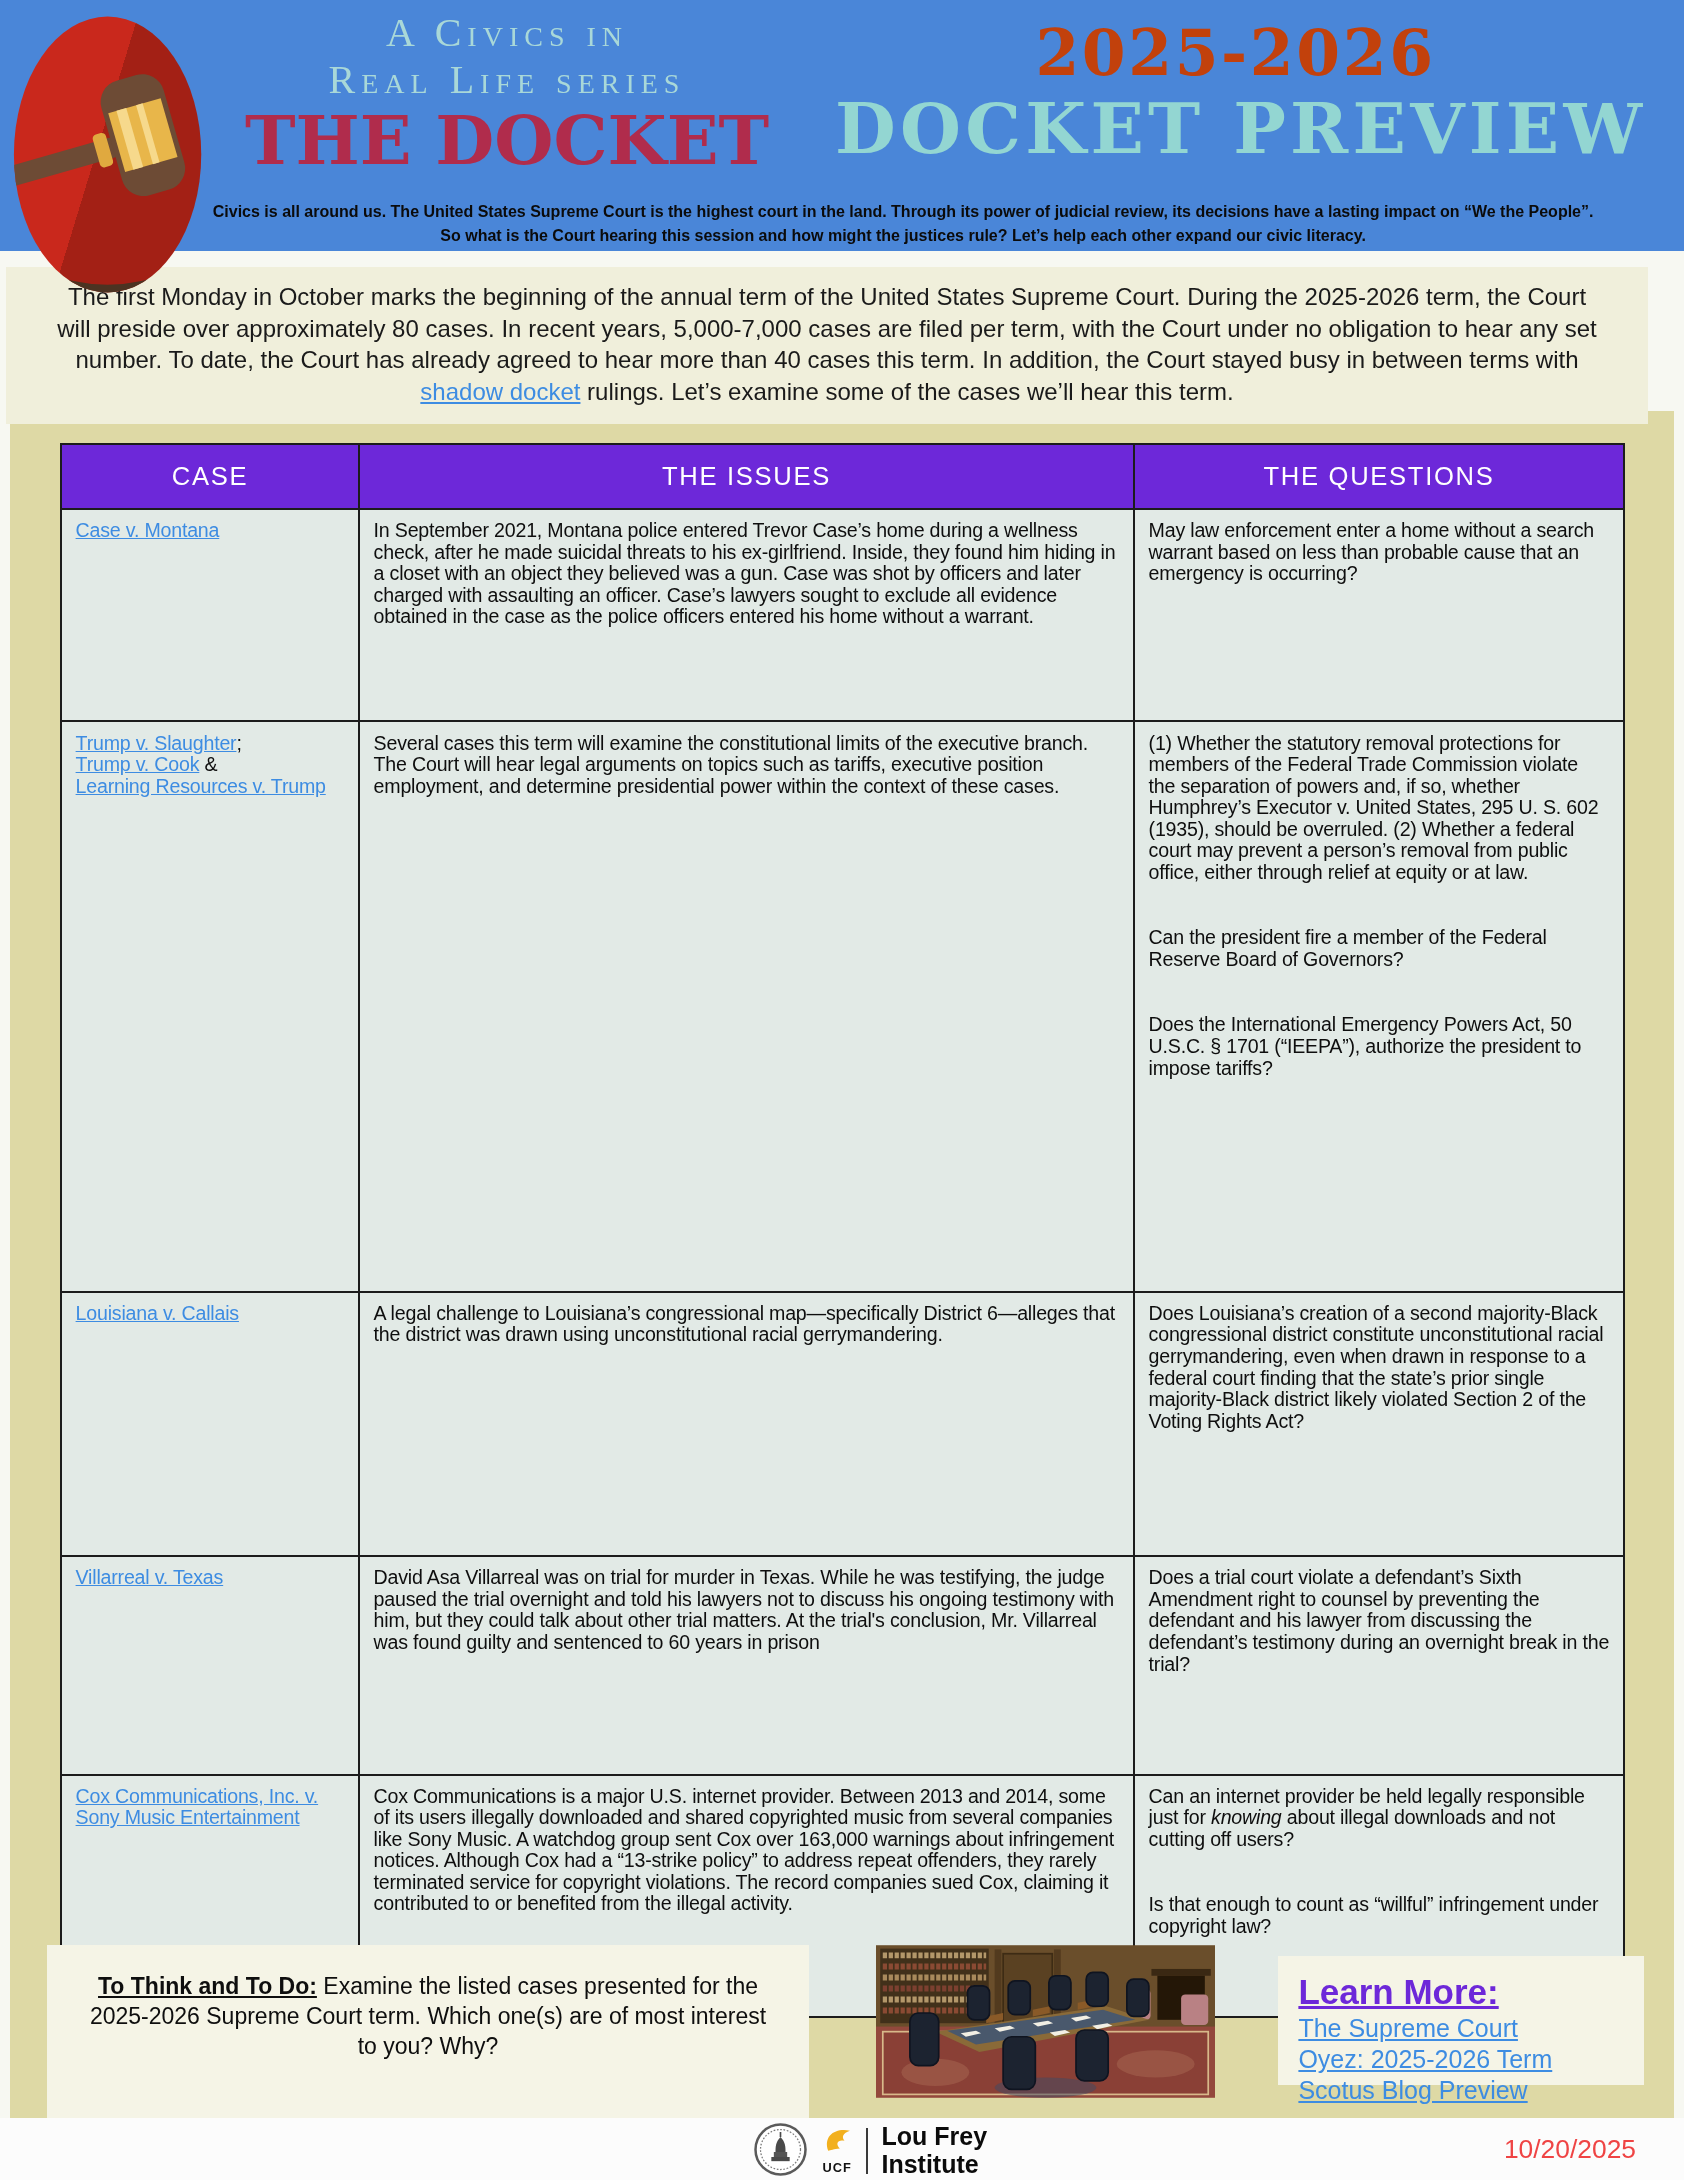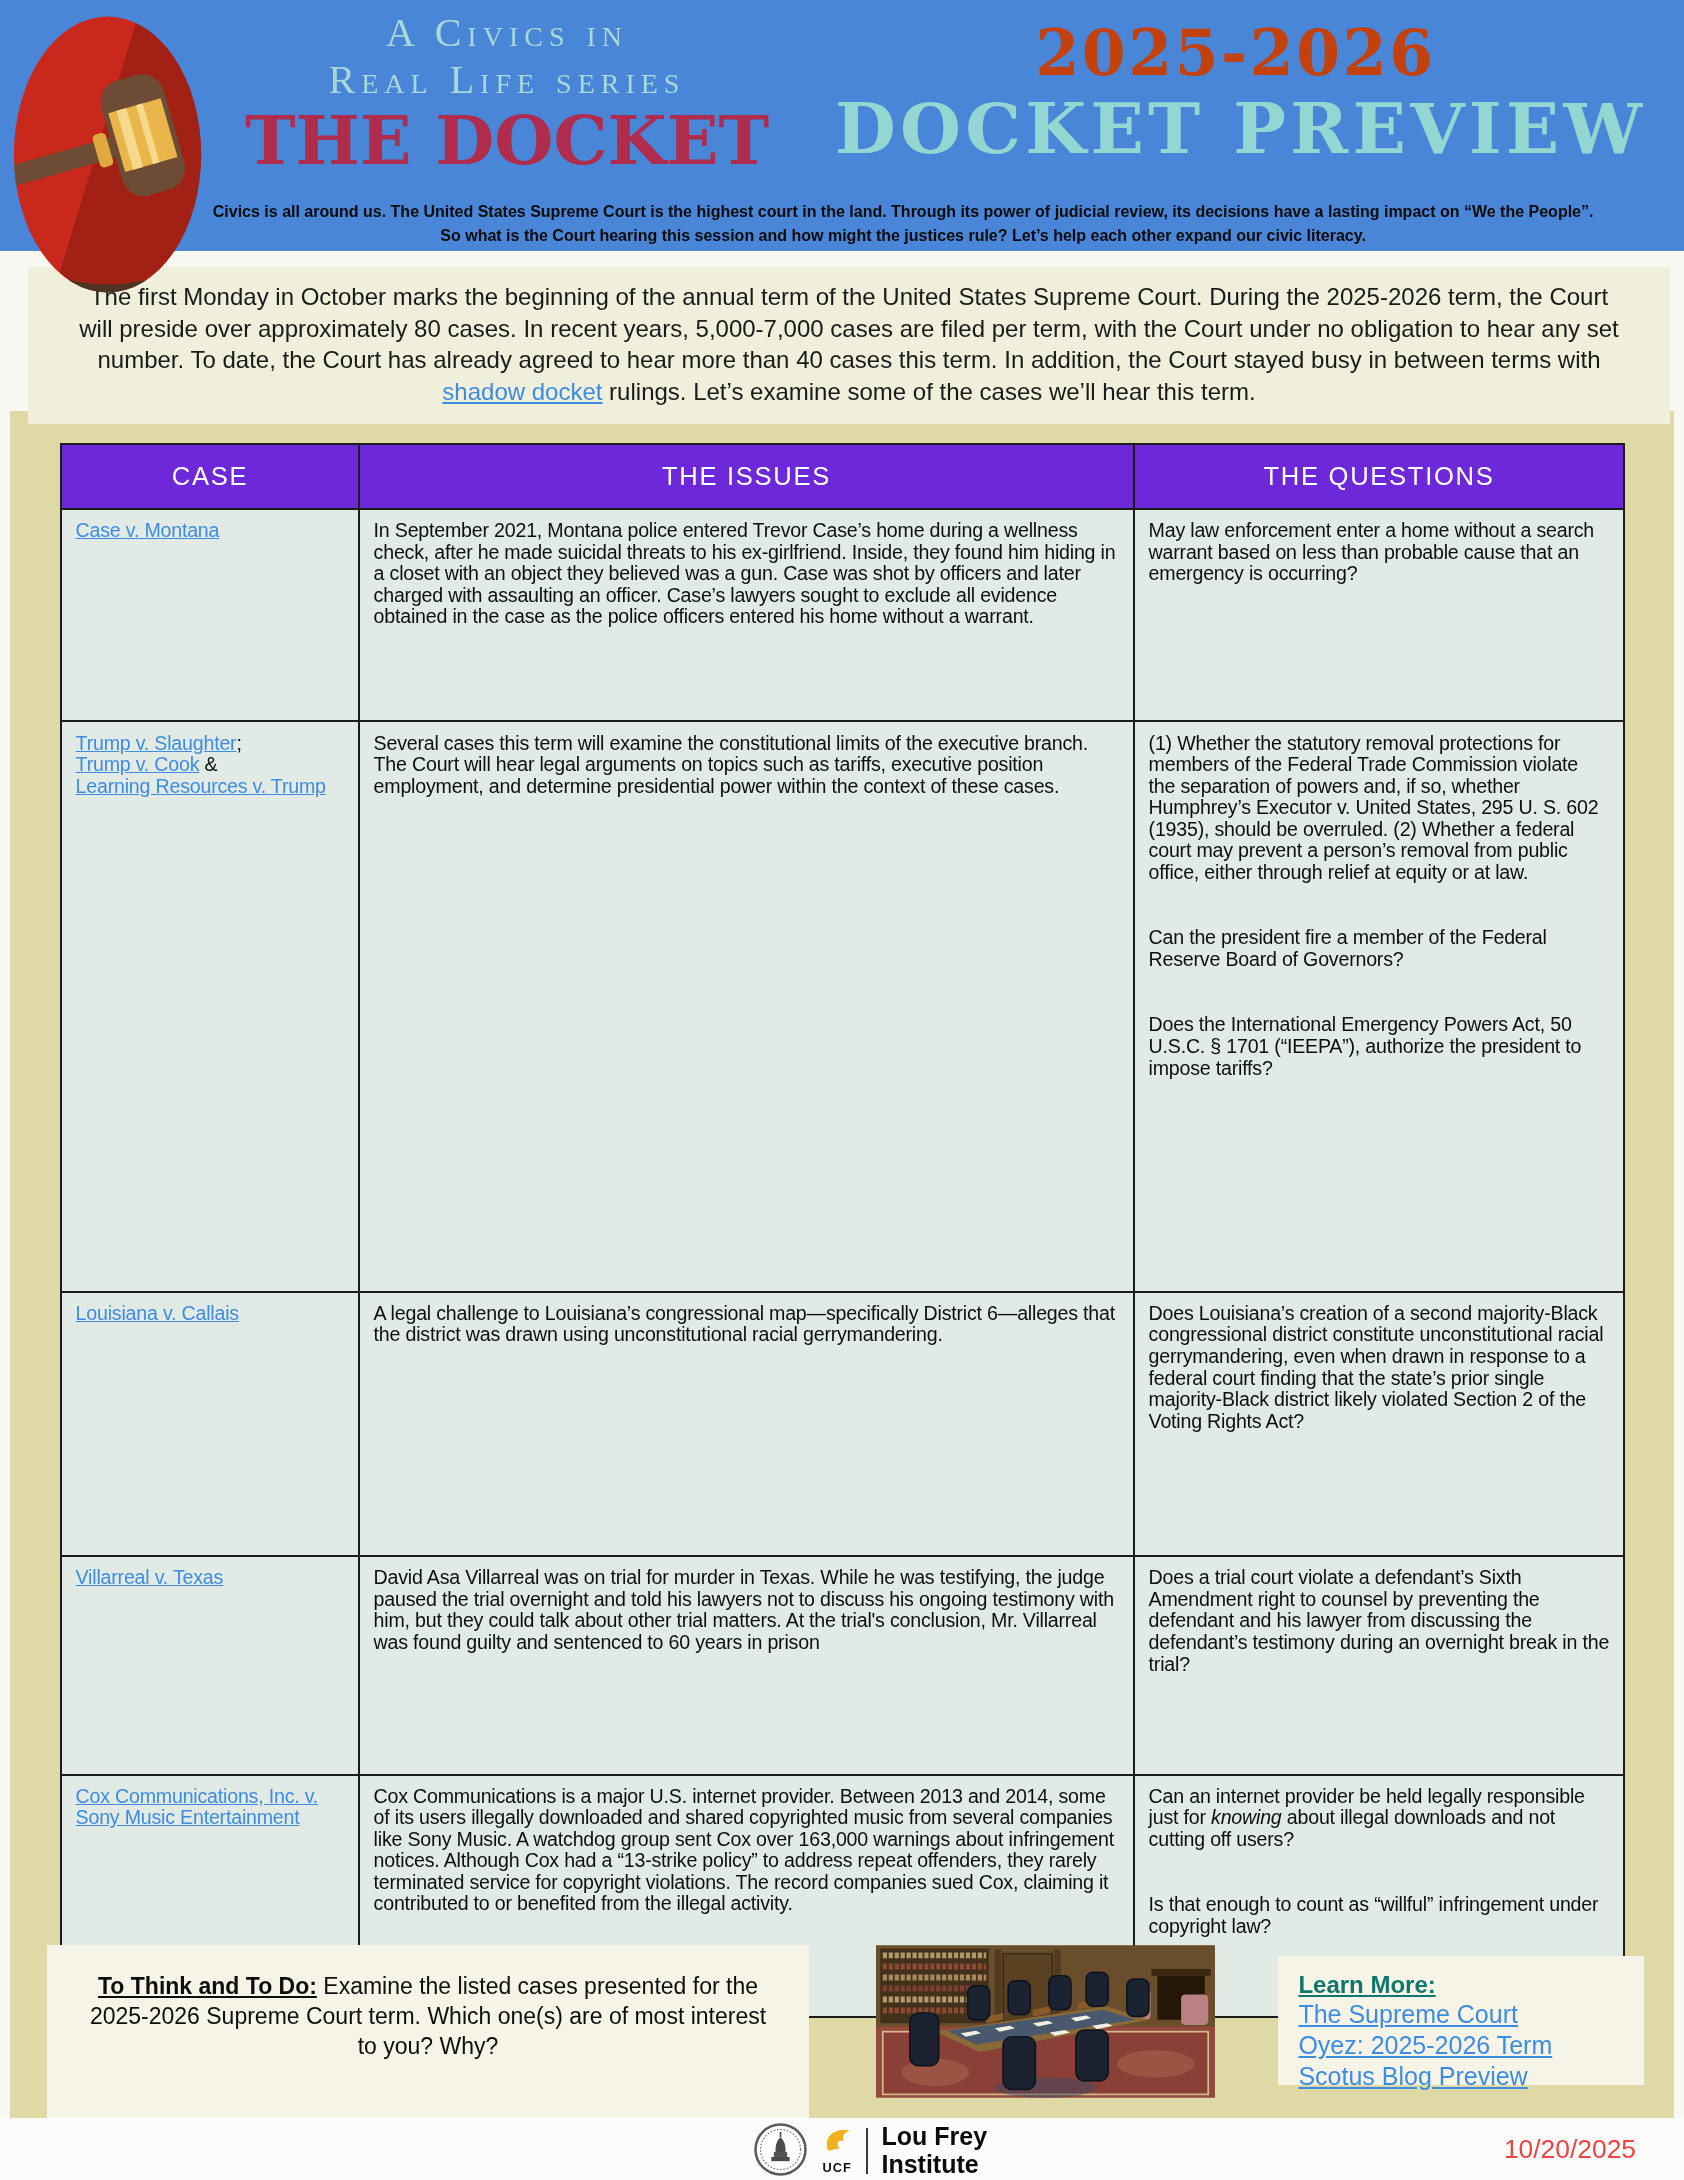--- a/index.html
+++ b/index.html
@@ -30,21 +30,21 @@
   .subtitle{
     font-family:"DejaVu Serif", serif;font-weight:bold;color:#93d6d2;
     font-size:70px;letter-spacing:4.3px;line-height:1.05;margin-top:3.4px;white-space:nowrap;
   }
   .tagline{
     position:absolute;left:128px;right:6.8px;top:200px;text-align:center;z-index:2;
     font-size:16px;font-weight:bold;color:#0b0b0b;line-height:1.5;
   }
   
   .intro{
-    position:absolute;left:28px;top:267px;width:1642px;box-sizing:border-box;
+    position:absolute;left:6px;top:267px;width:1642px;box-sizing:border-box;
     background:#f0efdb;padding:13.6px 47px 15.3px 47px;text-align:center;
     font-size:24px;line-height:1.33;color:#1a1a1a;z-index:2;
   }
   .link{color:#3d8ce2;text-decoration:underline;cursor:pointer;}
   
   .panel{position:absolute;left:10.2px;top:411px;width:1664px;height:1708px;background:#ded9a5;z-index:0;}
   
   table.case-table{
     position:absolute;left:60px;top:443px;width:1563px;z-index:2;
     border-collapse:collapse;table-layout:fixed;
@@ -72,21 +72,21 @@
     background:#f5f4e6;padding:25.6px 32px;text-align:center;z-index:2;
     font-size:23px;line-height:1.32;color:#0e0e0e;
   }
   .think-label{font-weight:bold;text-decoration:underline;}
   .photo{position:absolute;left:876px;top:1945px;width:339px;height:153px;z-index:2;}
   .learn-box{
     position:absolute;left:1278px;top:1956px;width:366px;height:129px;box-sizing:border-box;
     background:#f5f4e6;padding:13.6px 20.4px;z-index:2;
     font-size:25px;line-height:1.24;
   }
-  .learn-label{font-weight:bold;text-decoration:underline;color:#0f766e;font-size:24px;}
+  .learn-label{font-weight:bold;text-decoration:underline;color:#6d28d9;font-size:35px;}
   .learn-box .link{display:block;}
   
   .footer{position:absolute;left:0;top:2118px;width:1685px;height:62px;background:#fcfcfc;z-index:2;}
   .footer-logos{position:absolute;left:753px;top:2123px;height:55px;display:flex;align-items:center;gap:13.6px;z-index:3;}
   .ucf-block{display:flex;flex-direction:column;align-items:center;line-height:1;}
   .ucf-text{font-weight:bold;font-size:12.8px;letter-spacing:0.9px;margin-top:1.7px;}
   .v-rule{width:1.7px;height:46px;background:#3a3a3a;}
   .org-name{font-weight:bold;font-size:25px;line-height:1.1;color:#0b0b0b;}
   .date{position:absolute;right:49px;top:2134px;font-size:26.4px;color:#ef4444;z-index:3;}
 </style>

